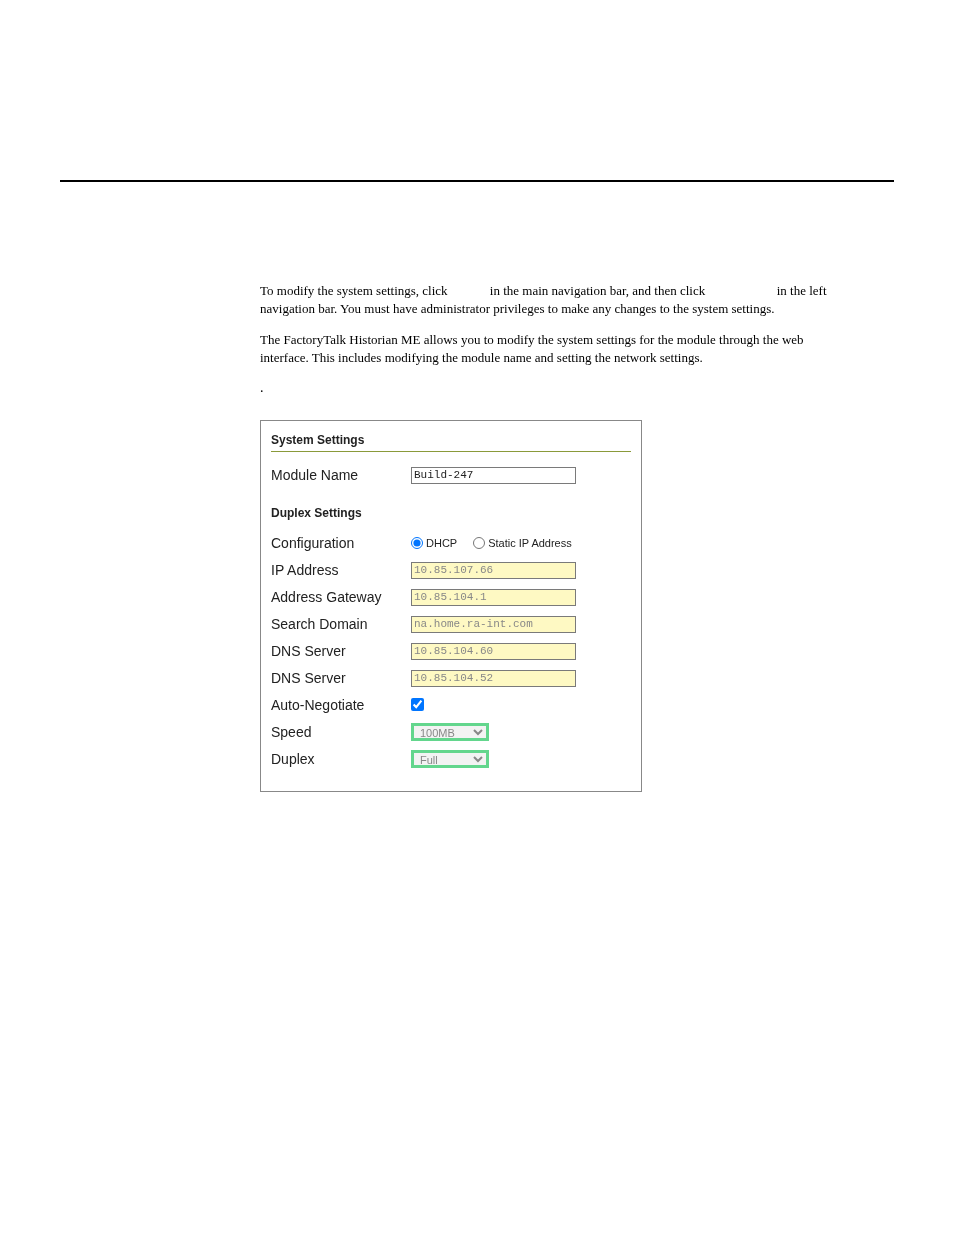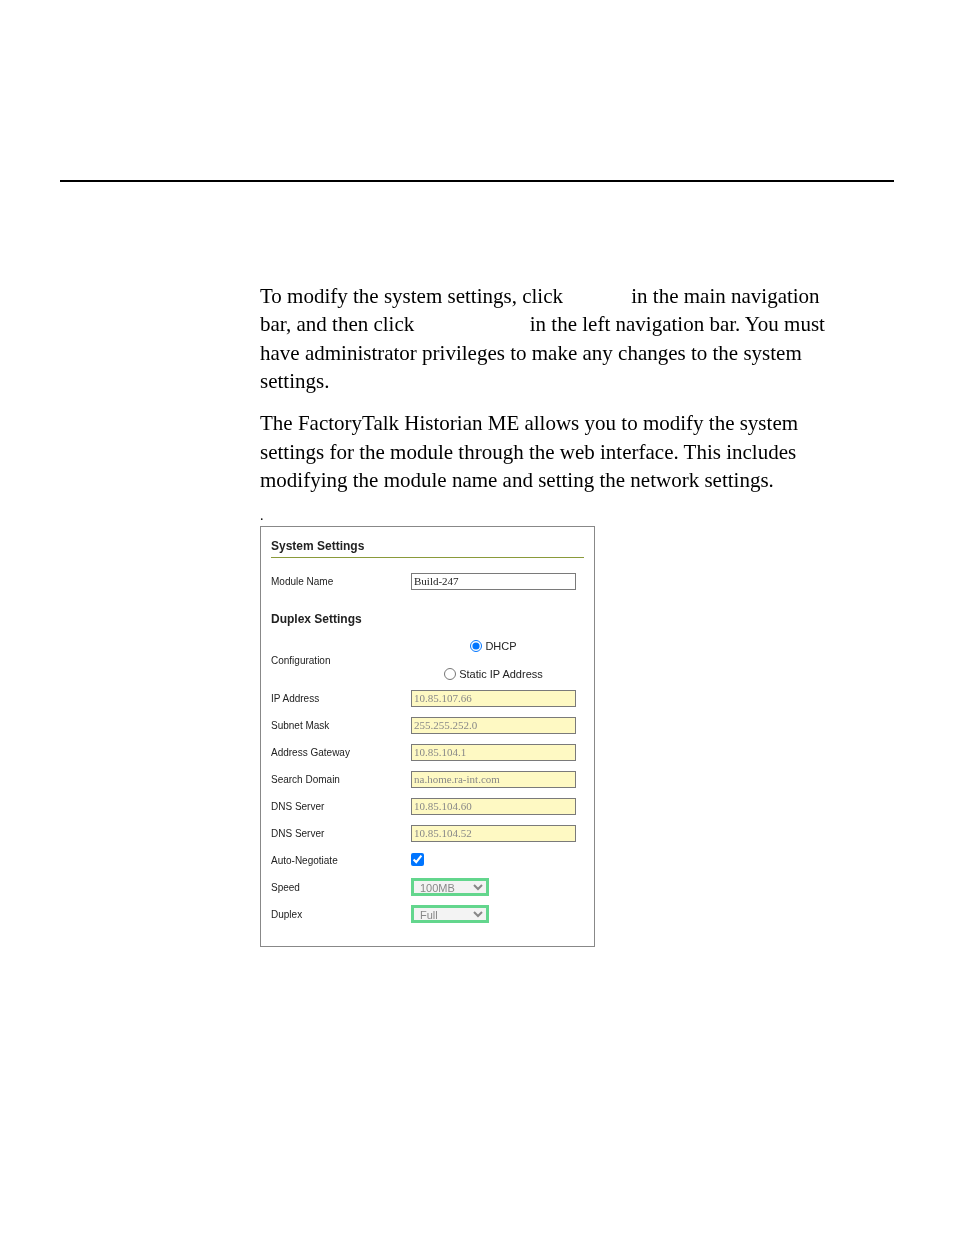--- a/index.html
+++ b/index.html
@@ -19,32 +19,32 @@
   .header-line {
     border-bottom: 2px solid #000;
     margin-top: 180px;
     margin-bottom: 100px;
   }
   .content {
     margin-left: 200px;
     max-width: 570px;
   }
   .para {
-    font-size: 21px;
+    font-size: 13px;
     line-height: 1.35;
     margin: 0 0 14px 0;
   }
   .inline-word {
     white-space: pre;
   }
   .panel {
     border: 1px solid #888;
     background: #fff;
-    width: 335px;
-    margin-top: 2px;
+    width: 382px;
+    margin-top: 24px;
     font-family: Arial, Helvetica, sans-serif;
     font-size: 11px;
     color: #222;
   }
   .panel-inner {
     padding: 10px 10px 14px 10px;
   }
   .dot {
     font-size: 14px;
     margin-left: 0;
@@ -64,32 +64,32 @@
   }
   .form-row {
     display: flex;
     align-items: center;
     margin-bottom: 9px;
     min-height: 18px;
   }
   .form-label {
     width: 140px;
     flex: 0 0 140px;
-    font-size: 10px;
+    font-size: 14px;
     color: #222;
   }
   .form-control {
     flex: 0 0 165px;
     width: 165px;
   }
   .form-control input[type="text"] {
     width: 100%;
     height: 17px;
     font-size: 11px;
-    font-family: Liberation Serif, serif;
+    font-family: Liberation Mono, monospace;
     padding: 0 2px;
     border: 1px solid #7a7a7a;
     background: #fff;
     color: #222;
   }
   .form-control input[disabled] {
     color: #888;
     background: #fef9c3;
   }
   .form-control select {
@@ -100,21 +100,20 @@
     border: 3px solid #22c55e;
     background: #eee;
     color: #555;
     padding-left: 2px;
   }
   .radio-group {
     display: flex;
     align-items: center;
     gap: 16px;
     font-size: 11px;
-    flex-direction: column;
   }
   .radio-group label {
     display: flex;
     align-items: center;
     gap: 3px;
   }
   .radio-group input[type="radio"] {
     margin: 0;
     width: 12px;
     height: 12px;
@@ -176,26 +175,20 @@
         </div>
 
         <div class="form-row">
           <div class="form-label">IP Address</div>
           <div class="form-control">
             <input type="text" disabled="" value="10.85.107.66" style="">
           </div>
         </div>
 
 
-        <div class="form-row">
-          <div class="form-label">Subnet Mask</div>
-          <div class="form-control">
-            <input type="text" disabled="" value="255.255.252.0" style="">
-          </div>
-        </div>
 
         <div class="form-row">
           <div class="form-label">Address Gateway</div>
           <div class="form-control">
             <input type="text" disabled="" value="10.85.104.1" style="">
           </div>
         </div>
 
         <div class="form-row">
           <div class="form-label">Search Domain</div>

